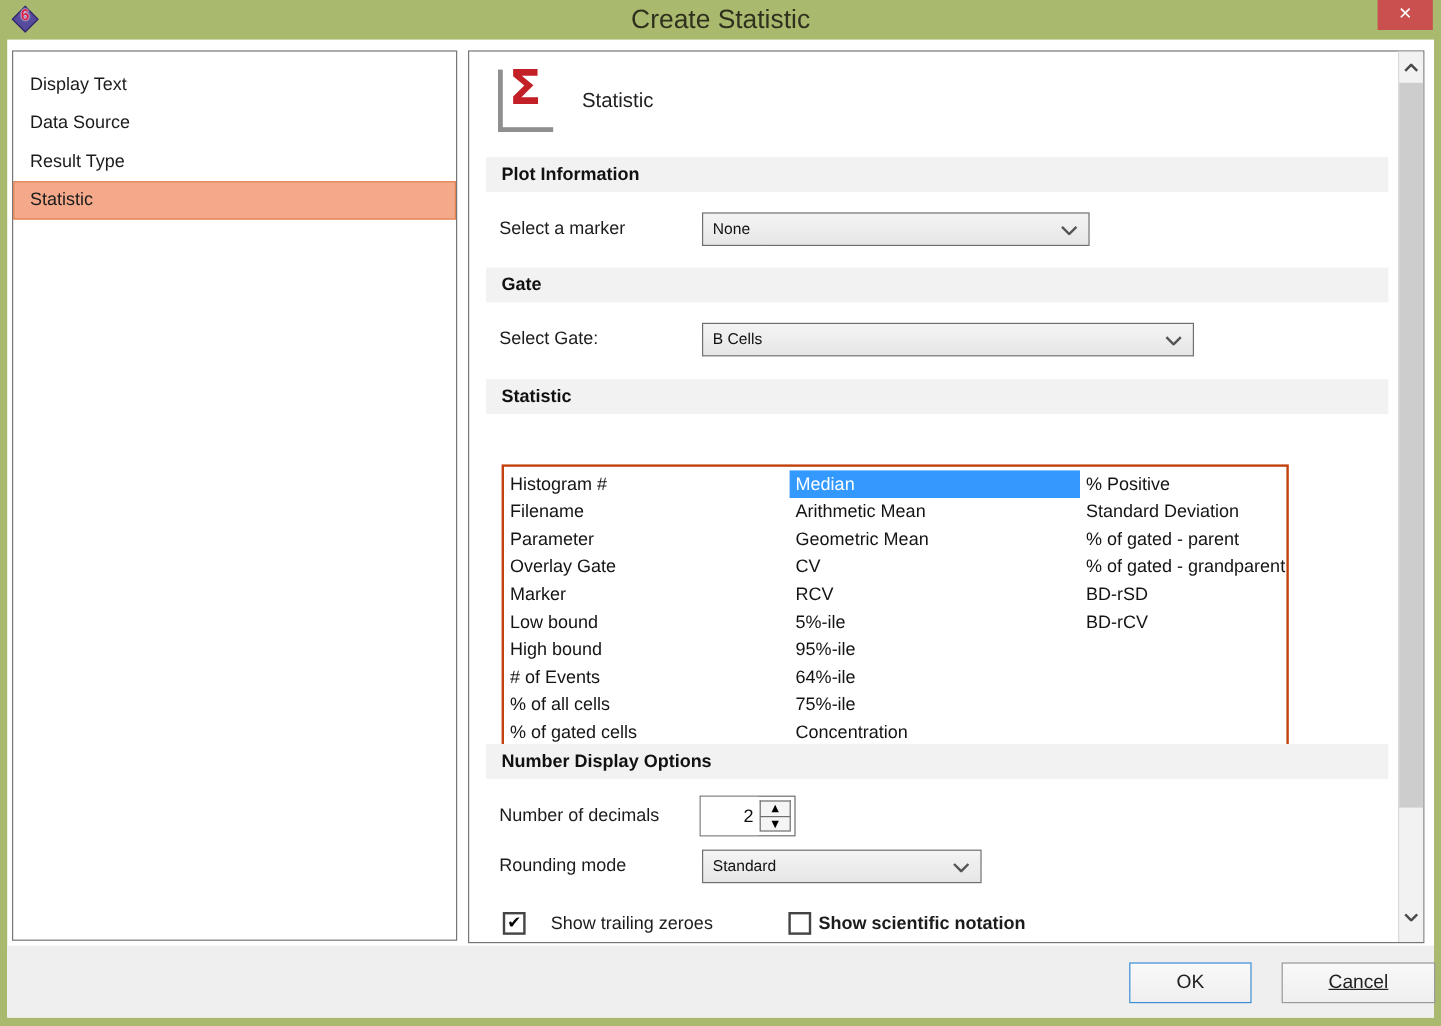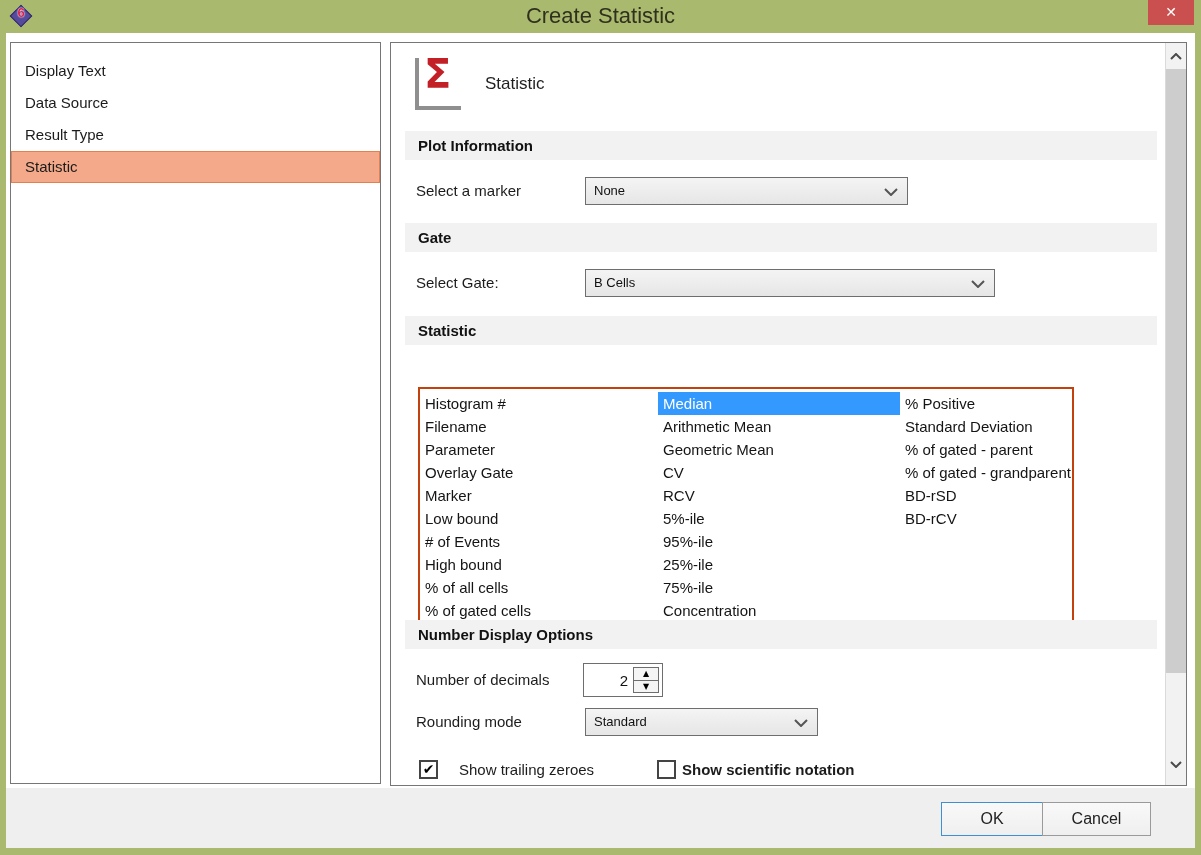--- a/index.html
+++ b/index.html
@@ -82,21 +82,21 @@
   .scrollbar{position:absolute;top:0;right:0;width:21px;height:742px;background:#f2f2f2;border-left:1px solid #dadada;}
   .sb-arrow{position:absolute;left:0;width:100%;height:22px;display:flex;align-items:center;justify-content:center;cursor:pointer;}
   .sb-up{top:2px;}
   .sb-down{bottom:10px;}
   .sb-thumb{position:absolute;left:0;top:26px;width:100%;height:604px;background:#cdcdcd;cursor:pointer;}
 
   
   .footer{position:absolute;left:0;top:755px;width:1189px;height:60px;background:#efefef;}
   .btn{position:absolute;top:14px;height:34px;font-family:"Liberation Sans",sans-serif;font-size:16px;color:#222;background:linear-gradient(#f9f9f9,#efefef);cursor:pointer;}
   .btn-ok{left:935px;width:102px;border:1px solid var(--ok-button-border);}
-  .btn-cancel{left:1036px;width:109px;border:1px solid #9a9a9a;}
+  .btn-cancel{left:1062px;width:128px;border:1px solid #9a9a9a;text-decoration:underline;}
 </style>
 </head>
 <body>
 
 <div class="screen">
 
   <div class="titlebar">
     <div class="app-icon">
       <div class="diamond"></div>
       <div class="app-six">6</div>
@@ -147,34 +147,34 @@
 
       <div class="band band3">Statistic</div>
       <div class="listbox" id="listbox">
           <div class="lb-col lb-col0">
             <div class="lb-item">Histogram #</div>
             <div class="lb-item">Filename</div>
             <div class="lb-item">Parameter</div>
             <div class="lb-item">Overlay Gate</div>
             <div class="lb-item">Marker</div>
             <div class="lb-item">Low bound</div>
+            <div class="lb-item">High bound</div>
             <div class="lb-item"># of Events</div>
-            <div class="lb-item">High bound</div>
             <div class="lb-item">% of all cells</div>
             <div class="lb-item">% of gated cells</div>
           </div>
           <div class="lb-col lb-col1">
             <div class="lb-item lb-selected">Median</div>
             <div class="lb-item">Arithmetic Mean</div>
             <div class="lb-item">Geometric Mean</div>
             <div class="lb-item">CV</div>
             <div class="lb-item">RCV</div>
             <div class="lb-item">5%-ile</div>
             <div class="lb-item">95%-ile</div>
-            <div class="lb-item">25%-ile</div>
+            <div class="lb-item">64%-ile</div>
             <div class="lb-item">75%-ile</div>
             <div class="lb-item">Concentration</div>
           </div>
           <div class="lb-col lb-col2">
             <div class="lb-item">% Positive</div>
             <div class="lb-item">Standard Deviation</div>
             <div class="lb-item">% of gated - parent</div>
             <div class="lb-item">% of gated - grandparent</div>
             <div class="lb-item">BD-rSD</div>
             <div class="lb-item">BD-rCV</div>

